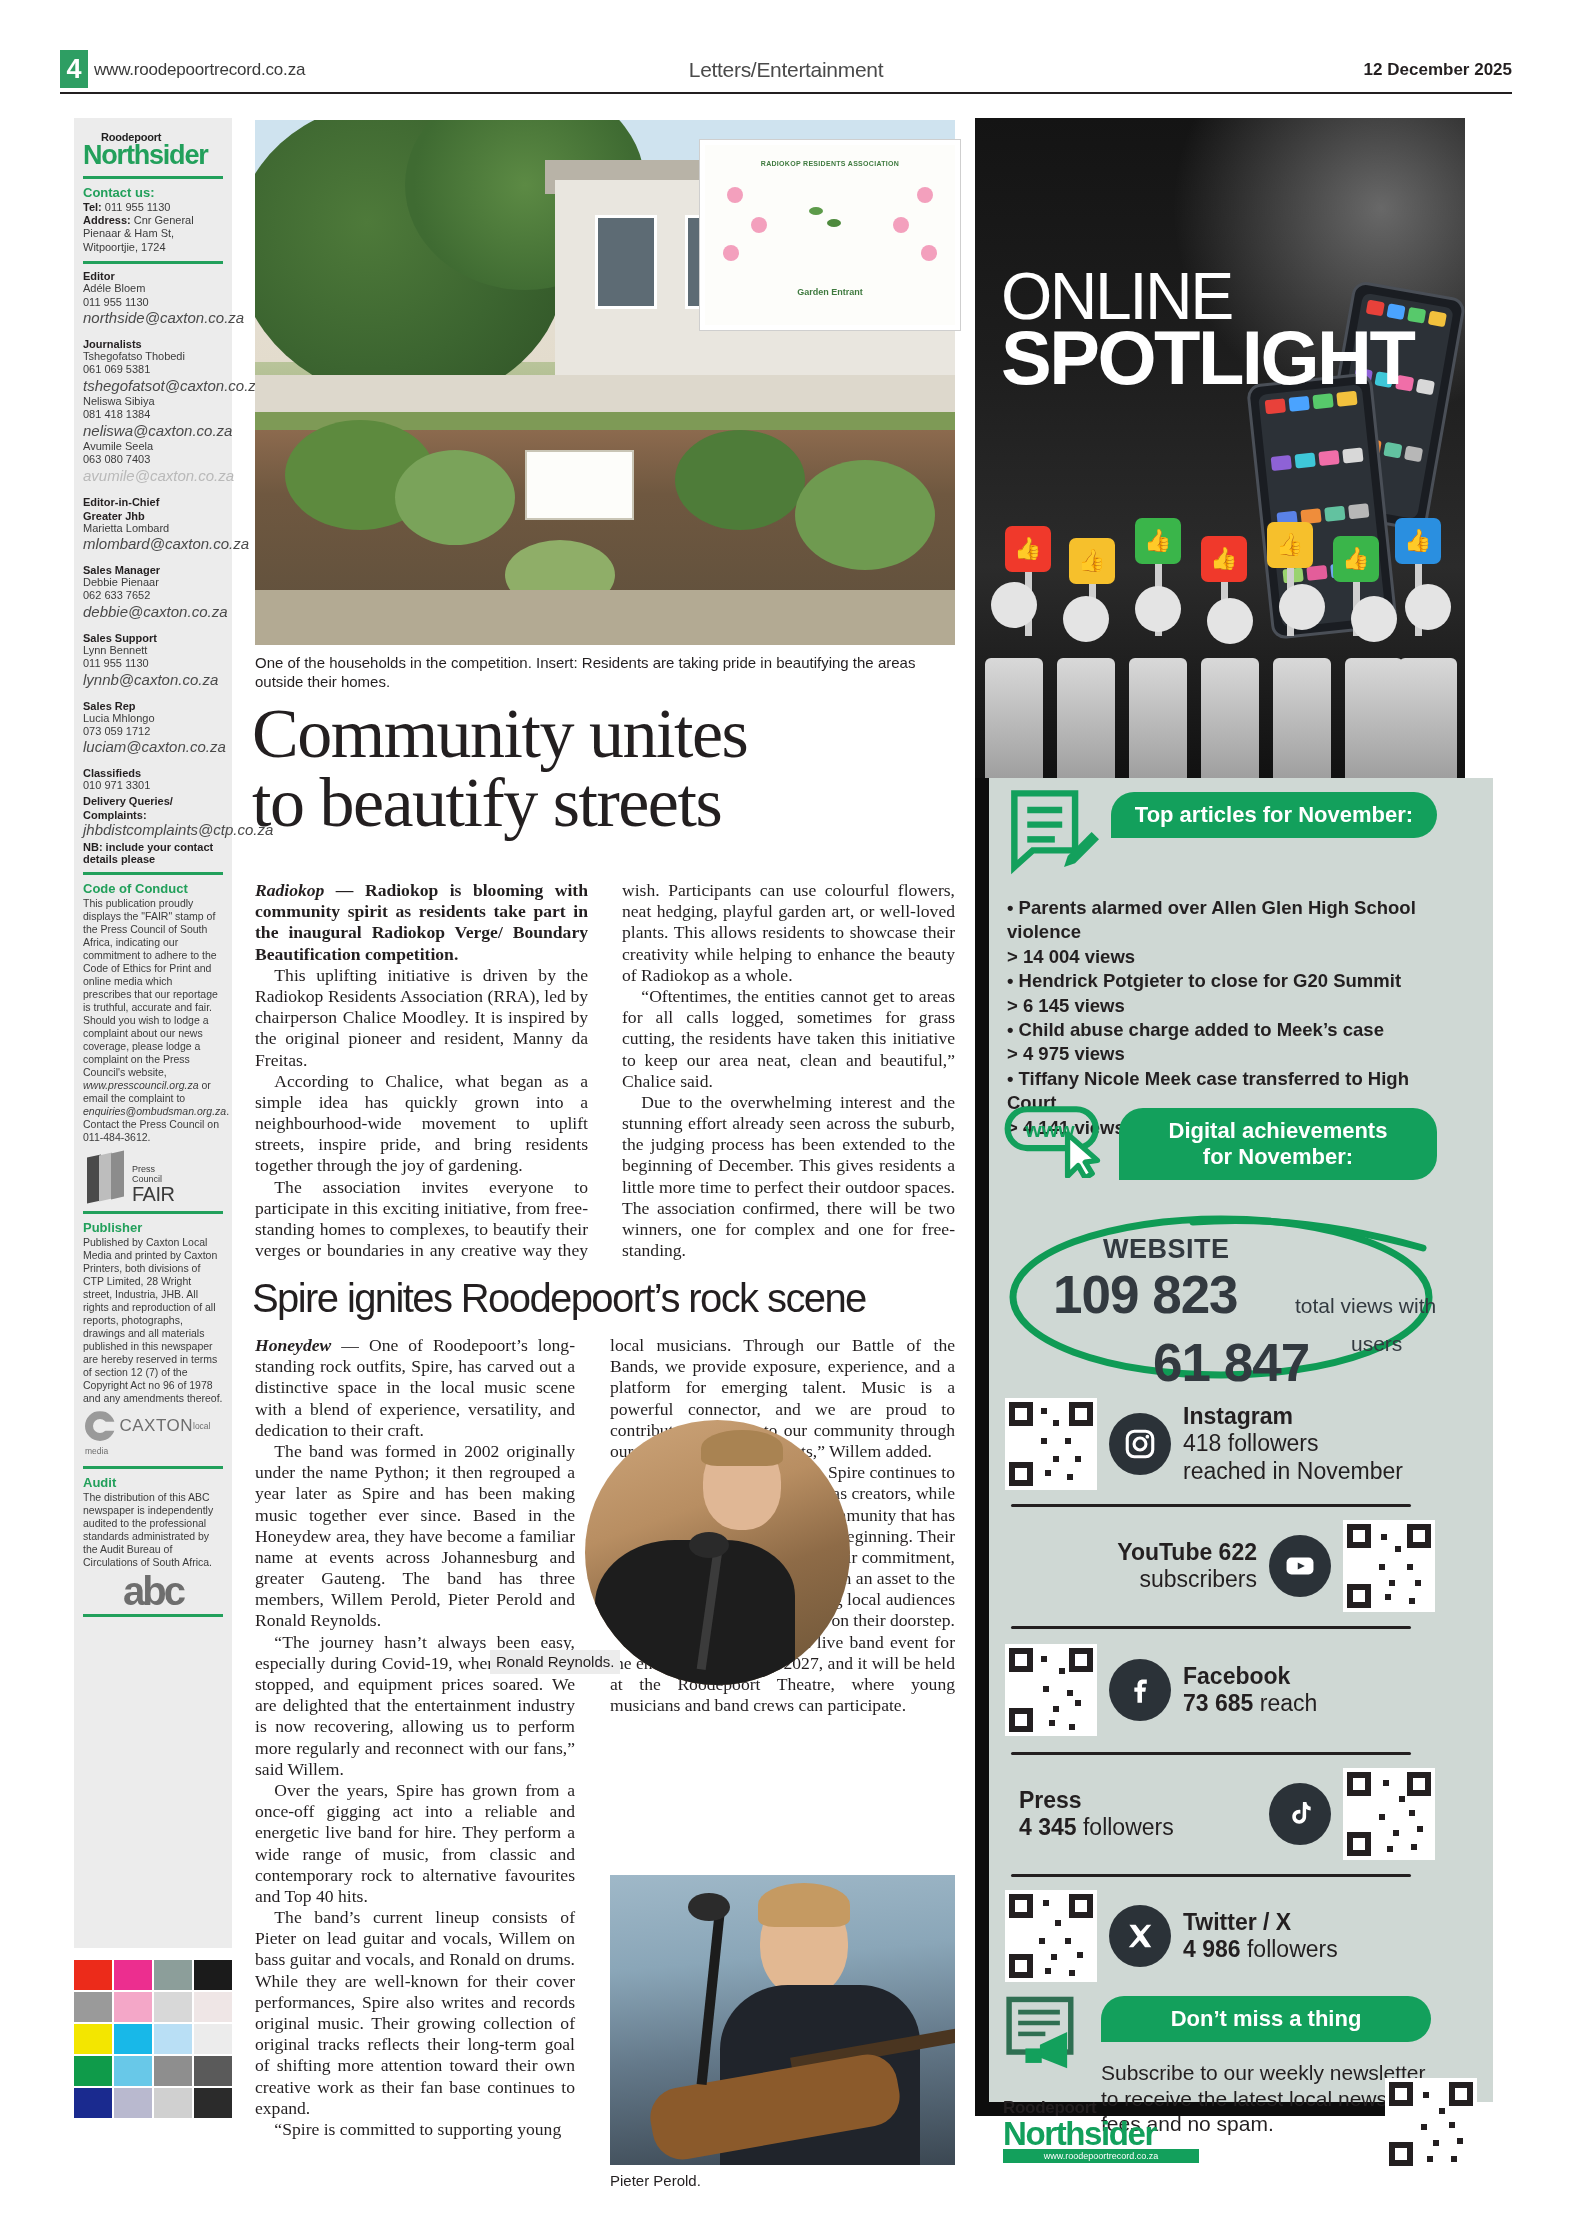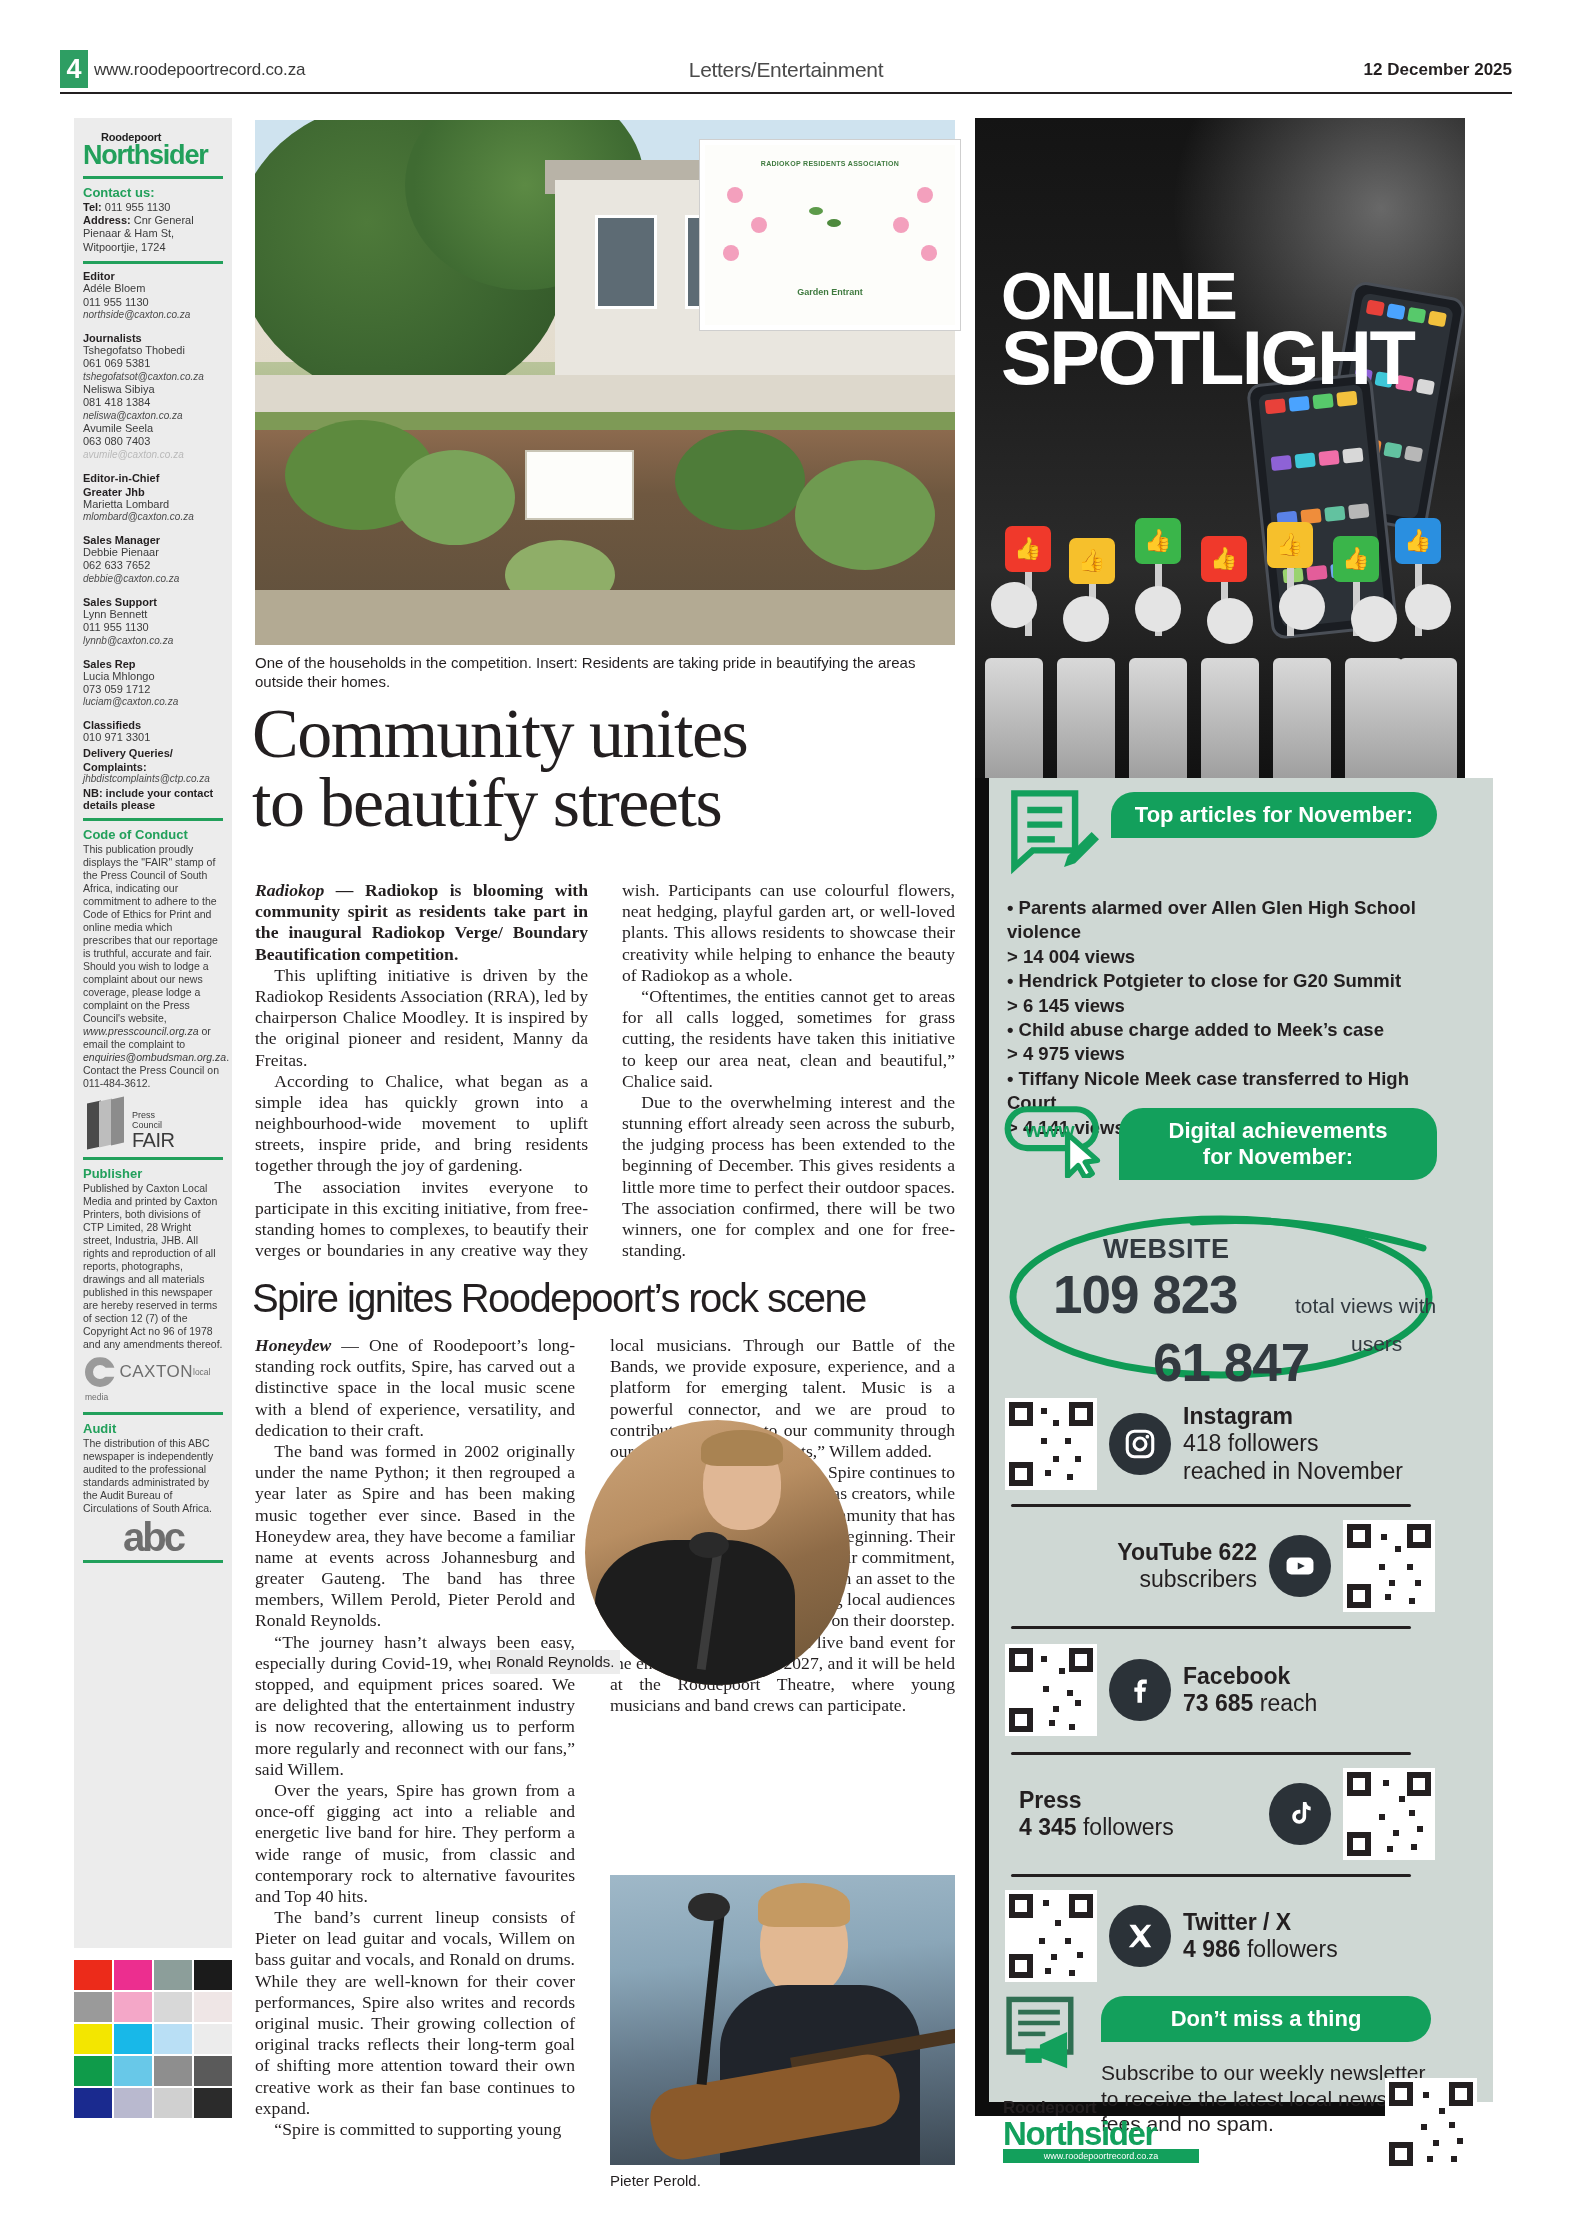--- a/index.html
+++ b/index.html
@@ -46,21 +46,21 @@
   }
   .sb-logo .big{
     font-size:27px; font-weight:bold; color:#22a05b; line-height:0.95;
     letter-spacing:-1.2px; font-family:"Liberation Sans", sans-serif;
   }
   .sb-hr{height:3px; background:#22a05b; margin:7px 0 6px 0;}
   .sb-h{font-size:13px; font-weight:bold; color:#22a05b; margin:0 0 1px 0;}
   .sb-h-dark{font-size:11px; font-weight:bold; color:#231f20; margin:2px 0 0 0;}
   .sb-t{font-size:11px; color:#3b3b3b; line-height:1.22;}
   .sb-t b{color:#231f20;}
-  .sb-em{font-size:10px; font-style:italic; color:#4a4a4a; line-height:1.2;}
+  .sb-em{font-size:15px; font-style:italic; color:#4a4a4a; line-height:1.2;}
   .sb-em.faint{color:#b9b9b9;}
   .sb-gap{height:9px;}
   .sb-body{font-size:10.5px; color:#3b3b3b; line-height:1.24;}
   .sb-body i{font-style:italic;}
 
   
   .press-logo{display:flex; align-items:flex-end; gap:5px; margin:8px 0 4px 4px;}
   .pl-marks{position:relative; width:40px; height:52px;}
   .pl-marks span{position:absolute; display:block;}
   .pl-m1{left:0; top:4px; width:14px; height:46px; background:#4a4a4a; transform:skewY(-12deg);}
@@ -188,21 +188,21 @@
     background:linear-gradient(180deg,#141414 0%,#1d1d1d 35%,#2b2b2b 68%,#111 100%);
     overflow:hidden;
   }
   .ad-glow{position:absolute; left:40%; top:-120px; width:420px; height:420px;
     background:radial-gradient(circle,rgba(255,255,255,0.35) 0%,rgba(255,255,255,0.0) 70%);}
   .ad-title{
     position:absolute; left:26px; top:150px; width:440px;
     color:#ffffff; line-height:0.86; letter-spacing:-2.5px;
     font-family:"Liberation Sans", sans-serif;
   }
-  .ad-title .l1{font-size:66px; font-weight:bold; display:block;}
+  .ad-title .l1{font-size:66px; font-weight:normal; display:block;}
   .ad-title .l2{font-size:76px; font-weight:bold; display:block;}
   .phone{position:absolute; background:#1a1d22; border:3px solid #4a4f57; border-radius:14px;}
   .phone.p1{right:18px; top:170px; width:108px; height:230px; transform:rotate(10deg);}
   .phone.p2{right:80px; top:260px; width:120px; height:250px; transform:rotate(-6deg);}
   .ph-screen{position:absolute; inset:8px; border-radius:8px; background:#2c3137; display:grid; grid-template-columns:repeat(4,1fr); gap:4px; padding:6px;}
   .ph-screen i{display:block; height:14px; border-radius:3px;}
   .thumbup{position:absolute; width:46px; height:46px; border-radius:7px; display:flex; align-items:center; justify-content:center; color:#fff; font-size:22px;}
   .stick{position:absolute; width:7px; background:#cfcfcf;}
   .pedestal{position:absolute; bottom:0; width:58px; height:120px; background:linear-gradient(#d9d9d9,#9f9f9f); border-radius:6px 6px 0 0;}
   .pedhead{position:absolute; width:46px; height:46px; background:#e4e4e4; border-radius:50%;}

